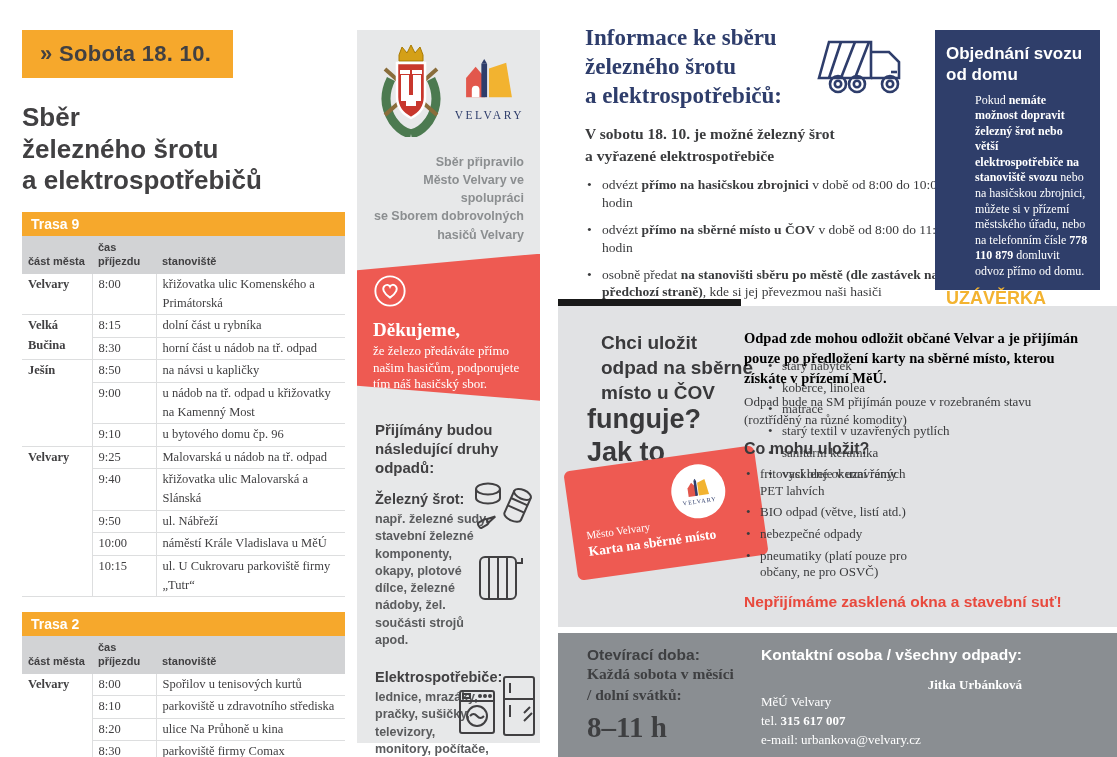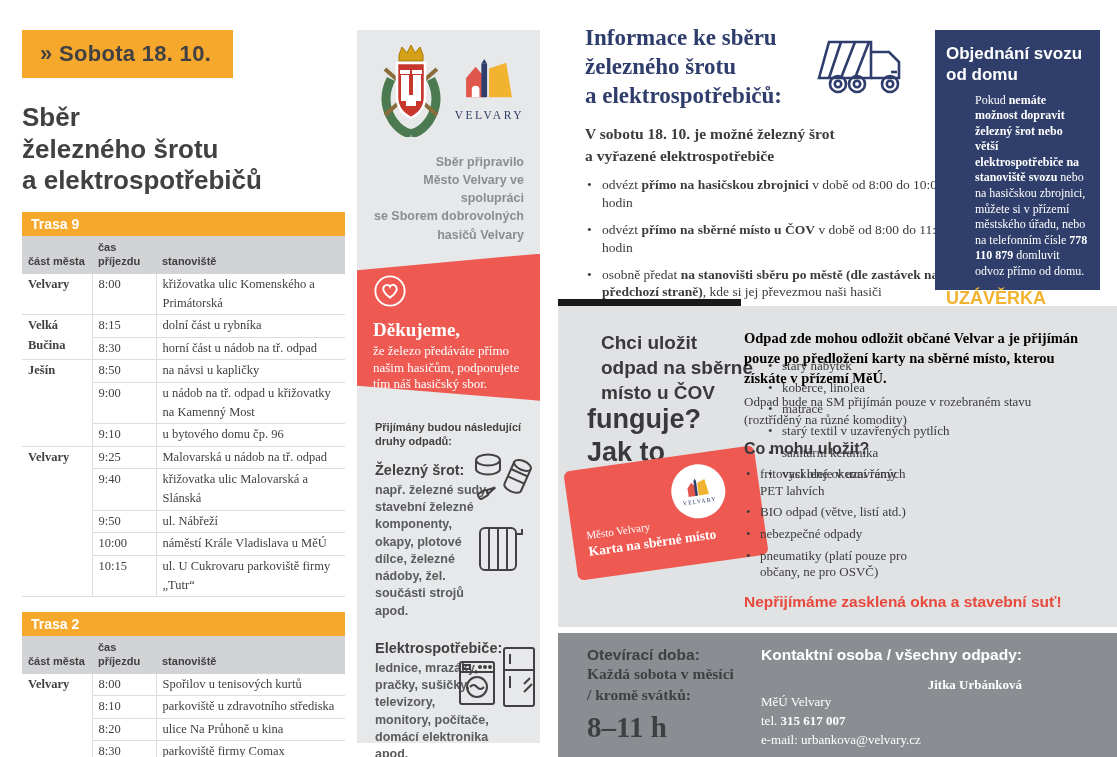--- a/index.html
+++ b/index.html
@@ -32,21 +32,21 @@
   
   .panel{position:absolute;left:357px;top:30px;width:183px;height:713px;background:var(--panel);}
   .logos{display:flex;align-items:flex-start;justify-content:space-between;padding:15px 16px 0 18px;}
   .velvary-logo{text-align:center;margin-top:14px;}
   .vl-text{font-family:"Liberation Serif",serif;font-size:11.5px;letter-spacing:2.5px;color:var(--navy);margin-top:4px;}
   .credit{padding:12px 16px 0;text-align:right;font-size:12.5px;font-weight:700;color:#8B8E90;line-height:1.45;}
   .thanks{margin-top:10px;background:var(--red);height:150px;box-sizing:border-box;
           clip-path:polygon(0 11%,100% 0,100% 98%,0 88%);padding:20px 16px 0;color:#fff;}
   .thanks-title{font-family:"Liberation Serif",serif;font-weight:700;font-size:19px;margin-top:7px;}
   .thanks-text{font-family:"Liberation Serif",serif;font-size:13px;line-height:1.3;margin-top:2px;}
-  .accepted{padding:16px 16px 0 18px;font-size:11px;font-weight:800;color:#414042;line-height:1.28;}
+  .accepted{padding:16px 16px 0 18px;font-size:15px;font-weight:800;color:#414042;line-height:1.28;}
   .waste{position:relative;padding:14px 10px 0 18px;}
   .waste-title{font-size:14.5px;font-weight:800;color:#414042;}
   .waste-text{margin-top:4px;font-size:12.5px;font-weight:600;line-height:1.38;width:118px;color:#5A5B5D;}
   .wicon{position:absolute;}
 
   
   .info{position:absolute;left:585px;top:24px;width:400px;}
   .info-title{font-family:"Liberation Serif",serif;font-weight:700;font-size:23px;line-height:1.26;color:var(--navy);}
   .truck{position:absolute;left:226px;top:6px;}
   .intro{margin-top:12px;font-family:"Liberation Serif",serif;font-weight:700;font-size:15.5px;
@@ -394,21 +394,21 @@
           </ul>
       </div>
       <div class="warning">Nepřijímáme zasklená okna a stavební suť!</div>
     </div>
   </div>
 
   <div class="footer">
     <div class="hours">
       <div class="hours-title">Otevírací doba:</div>
       <div class="hours-line">Každá sobota v měsíci</div>
-      <div class="hours-line">/ kromě svátků:</div>
+      <div class="hours-line">/ dolní svátků:</div>
       <div class="hours-time">8–11 h</div>
     </div>
     <div class="contact">
       <div class="contact-title">Kontaktní osoba / všechny odpady:</div>
       <div class="contact-name">Jitka Urbánková</div>
       <div class="contact-line">MěÚ Velvary</div>
       <div class="contact-line"><span>tel. </span><span class="b">315 617 007</span></div>
       <div class="contact-line">e-mail: urbankova@velvary.cz</div>
     </div>
   </div>

